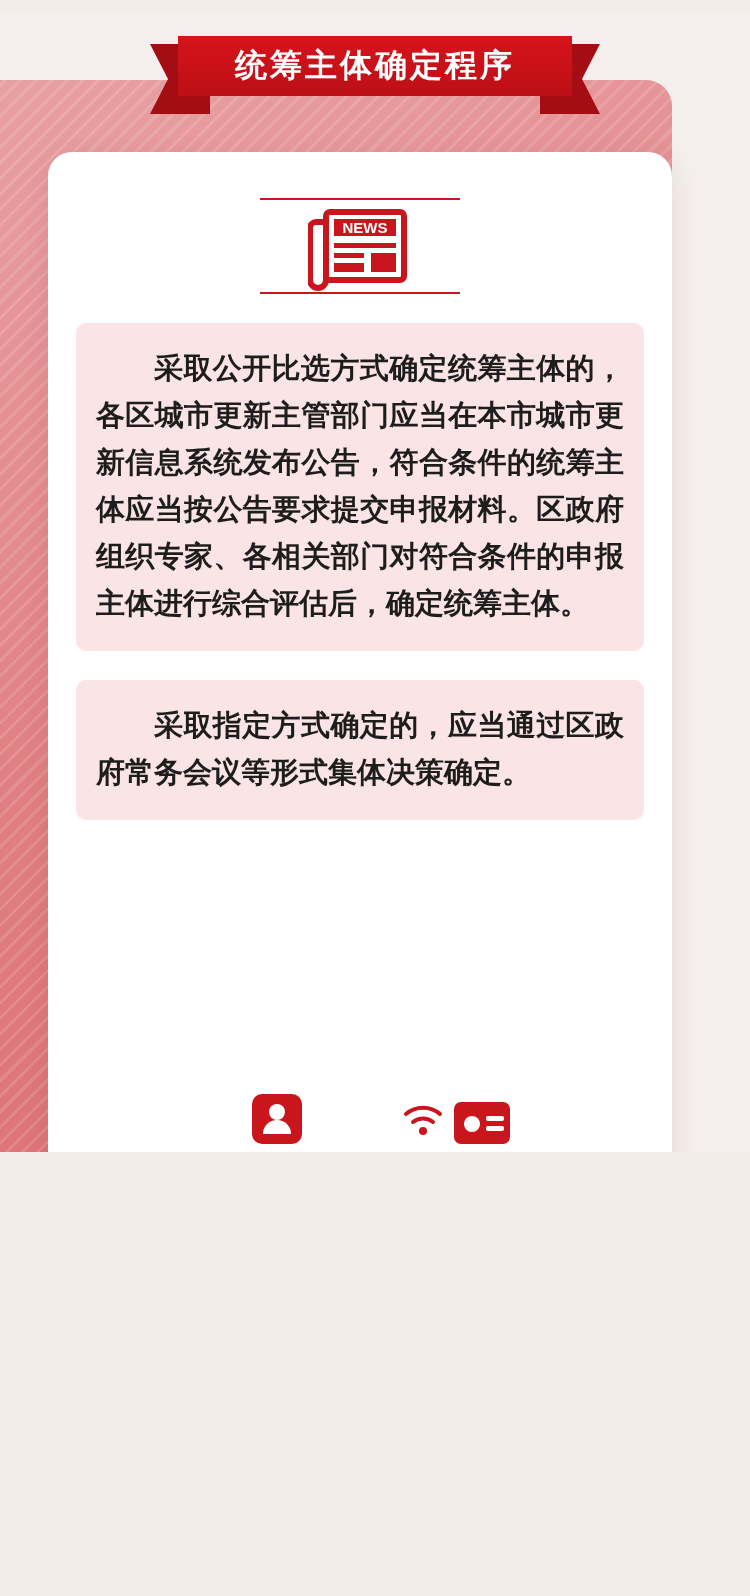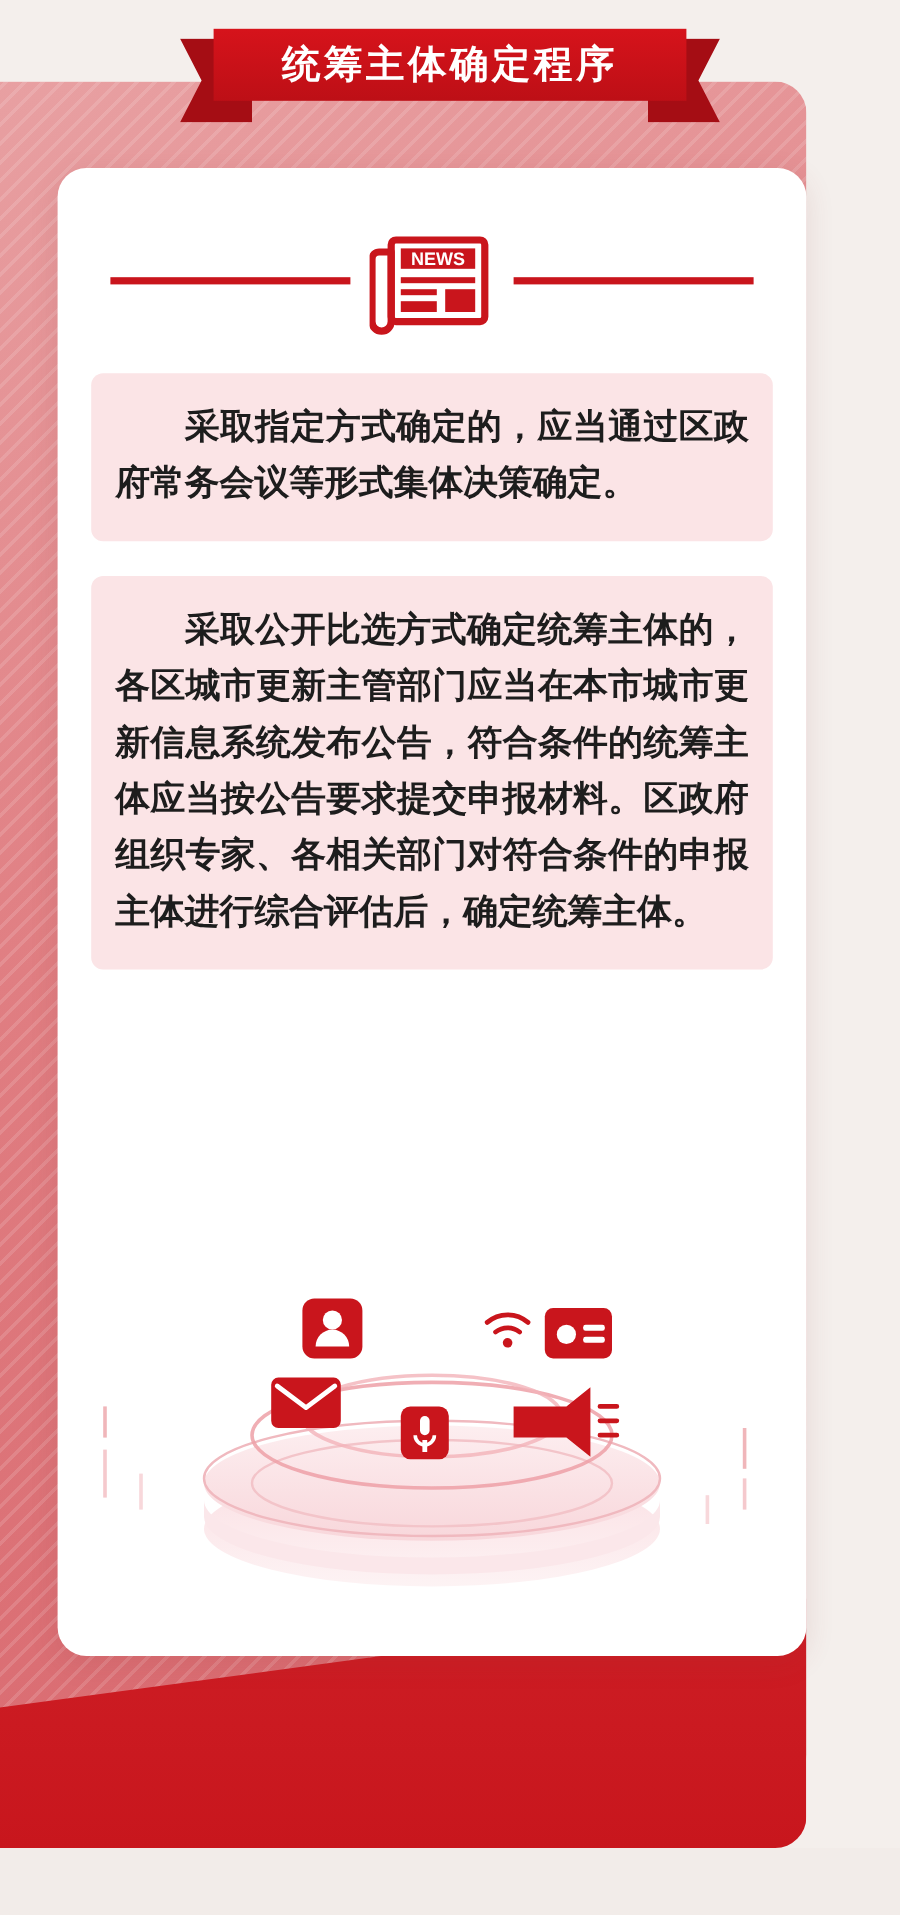--- a/index.html
+++ b/index.html
@@ -6,22 +6,22 @@
     margin: 0;
     padding: 0;
     background: #f2ece9;
   }
   body {
     font-family: "Liberation Sans", sans-serif;
   }
   .page {
     position: relative;
     width: 750px;
-    height: 1540px;
-    margin: 0 auto;
+    height: 1140px;
+    margin: 12px auto;
     background: #f4efec;
     overflow: hidden;
   }
 
   
   .bg-panel {
     position: absolute;
     left: 0;
     top: 68px;
     width: 672px;
@@ -104,20 +104,21 @@
   
   .card-header {
     position: absolute;
     left: 0;
     top: 46px;
     width: 624px;
     height: 96px;
     display: flex;
     align-items: center;
     justify-content: center;
+    flex-direction: column;
   }
   .rule {
     width: 200px;
     height: 6px;
     background: #c9151c;
   }
   .news-icon {
     margin: 0 16px;
     width: 104px;
     height: 92px;
@@ -189,22 +190,22 @@
           <rect x="26" y="43" width="62" height="5" fill="#c9151c"></rect>
           <rect x="26" y="53" width="30" height="5" fill="#c9151c"></rect>
           <rect x="26" y="63" width="30" height="9" fill="#c9151c"></rect>
           <rect x="63" y="53" width="25" height="19" fill="#c9151c"></rect>
         </svg>
       </div>
       <div class="rule"></div>
     </div>
 
     <div class="paras">
+      <p class="para">采取公开比选方式确定统筹主体的，各区城市更新主管部门应当在本市城市更新信息系统发布公告，符合条件的统筹主体应当按公告要求提交申报材料。区政府组织专家、各相关部门对符合条件的申报主体进行综合评估后，确定统筹主体。</p>
       <p class="para">采取指定方式确定的，应当通过区政府常务会议等形式集体决策确定。</p>
-      <p class="para">采取公开比选方式确定统筹主体的，各区城市更新主管部门应当在本市城市更新信息系统发布公告，符合条件的统筹主体应当按公告要求提交申报材料。区政府组织专家、各相关部门对符合条件的申报主体进行综合评估后，确定统筹主体。</p>
     </div>
 
     <div class="illo">
       <svg width="568" height="290" viewBox="0 0 568 290" xmlns="http://www.w3.org/2000/svg">
         <defs>
           <linearGradient id="discTop" x1="0" y1="0" x2="0" y2="1">
             <stop offset="0%" stop-color="#fdeef0"></stop>
             <stop offset="100%" stop-color="#f8d7db"></stop>
           </linearGradient>
           <linearGradient id="discSide" x1="0" y1="0" x2="0" y2="1">

